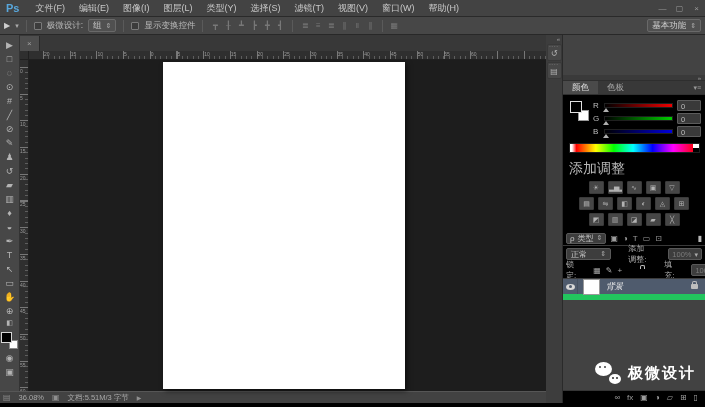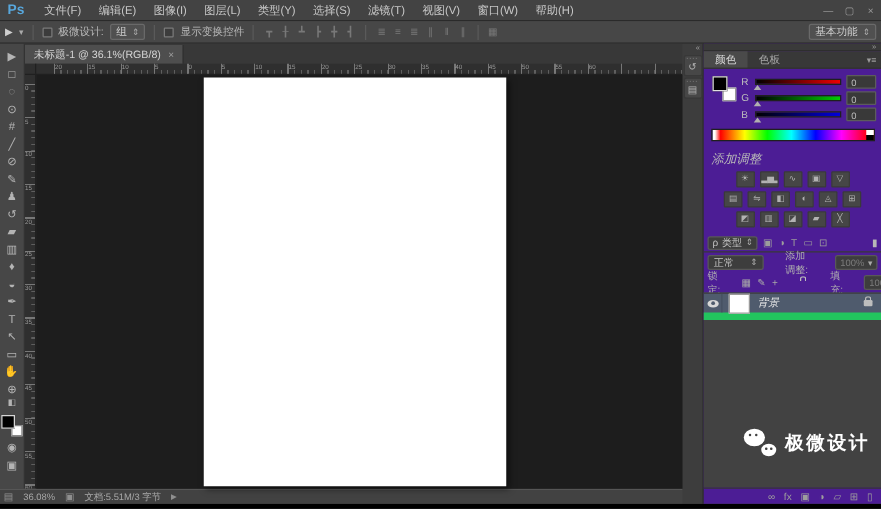--- a/index.html
+++ b/index.html
@@ -77,21 +77,21 @@
   
   .dockstrip { width:17px; flex:none; background:#3d3d3d; border-right:1px solid #2a2a2a;
     display:flex; flex-direction:column; align-items:center; padding-top:1px; }
   .dock-exp { font-size:6px; color:#9a9a9a; height:7px; line-height:7px; align-self:flex-end; padding-right:2px; }
   .dock-btn { width:15px; height:17px; margin-top:1px; background:#474747; border:1px solid #383838;
     border-radius:2px; text-align:center; }
   .dock-btn .grip { display:block; font-size:4px; line-height:3px; color:#6e6e6e; letter-spacing:1px; }
   .dock-btn .dicon { display:block; font-size:8px; line-height:11px; color:#b4b4b4; }
 
   
-  .panels { flex:1; display:flex; flex-direction:column; background:#4c1d95; min-width:0; position:relative; }
+  .panels { flex:1; display:flex; flex-direction:column; background:#000000; min-width:0; position:relative;margin-top:40px; }
   .panels-header { height:6px; flex:none; background:#3a3a3a; border-bottom:1px solid #2e2e2e;
     display:flex; justify-content:flex-end; align-items:center; }
   .collapse-ic { font-size:6px; color:#9a9a9a; padding-right:4px; line-height:6px; }
   .ptabs { height:14px; flex:none; background:#383838; border-bottom:1px solid #303030;
     display:flex; align-items:stretch; font-size:8.5px; color:#ababab; }
   .ptab { padding:0 9px; display:flex; align-items:center; }
   .ptab.active { background:#4a4a4a; color:#dcdcdc; }
   .pmenu { margin-left:auto; align-self:center; font-size:7px; color:#9a9a9a; padding-right:4px; }
 
   .color-body { height:47px; flex:none; display:flex; padding:4px 4px 0 6px; }
@@ -108,21 +108,21 @@
   .track.g { background:linear-gradient(90deg,#000,#0c0); }
   .track.b { background:linear-gradient(90deg,#000,#00d); }
   .vbox { width:24px; height:11px; flex:none; background:#393939; border:1px solid #5c5c5c;
     border-radius:1px; font-size:7.5px; color:#bdbdbd; padding:1px 0 0 3px; }
   .spectrum { height:10px; margin:1px 5px 4px 6px; position:relative; border:1px solid #1f1f1f;
     background:linear-gradient(90deg,#fff 0,#fff 1.5%,#f00 5%,#ff0 20%,#0f0 34%,#0ff 49%,#00f 64%,#f0f 80%,#f00 97%); }
   .spec-end { position:absolute; right:0; top:0; width:6px; height:100%;
     background:linear-gradient(180deg,#fff 50%,#000 50%); }
 
   .adj-body { flex:none; padding:2px 4px; }
-  .adj-label { font-size:10px; color:#b8b8b8; padding:1px 0 3px 2px;font-style:italic; }
+  .adj-label { font-size:14px; color:#b8b8b8; padding:1px 0 3px 2px; }
   .adj-row { display:flex; justify-content:center; gap:4px; margin-bottom:3px; }
   .adj { width:15px; height:13px; background:#464646; border:1px solid #3a3a3a; border-radius:1px;
     color:#b2b2b2; font-size:7px; line-height:12px; text-align:center; overflow:hidden; }
 
   .layers { flex:1; display:flex; flex-direction:column; min-height:0; }
   .filter-row { height:15px; flex:none; display:flex; align-items:center; gap:4px; padding:0 3px;
     border-bottom:1px solid #393939; }
   .kind-dd { height:11px; background:#3d3d3d; border:1px solid #585858; border-radius:2px;
     display:flex; align-items:center; gap:3px; font-size:8px; color:#c0c0c0; padding:0 3px; }
   .f-icons { display:flex; gap:5px; color:#9c9c9c; font-size:8px; }
@@ -145,21 +145,21 @@
   .eye { width:9px; height:6px; background:#d8d8d8; border-radius:50%; position:relative; }
   .eye .pupil { position:absolute; left:3px; top:1.5px; width:3px; height:3px; background:#4f5b6d; border-radius:50%; }
   .layer-thumb { width:17px; height:16px; background:#fff; border:1px solid #9a9a9a; margin:0 6px 0 5px; }
   .layer-name { font-size:8.5px; color:#ececec; font-style:italic; }
   .layer-lock { margin-left:auto; margin-right:7px; }
   .layers-empty { flex:1; background:#424242; }
   .layers-bottom { height:13px; flex:none; border-top:1px solid #353535; display:flex; align-items:center;
     justify-content:flex-end; gap:7px; padding:0 7px; color:#9e9e9e; font-size:8px; }
 
   
-  .watermark { position:absolute; right:9px; bottom:38px; display:flex; align-items:center; gap:7px;font-family:Liberation Mono, monospace; }
+  .watermark { position:absolute; right:9px; bottom:19px; display:flex; align-items:center; gap:7px;font-family:Liberation Mono, monospace; }
   .wc-icon { width:26px; height:22px; position:relative; }
   .wc-big { position:absolute; left:0; top:0; width:17px; height:14px; background:#fff; border-radius:50%; }
   .wc-big i,.wc-small i { position:absolute; width:2px; height:2px; background:#424242; border-radius:50%; top:4px; }
   .wc-big i.e1 { left:4px; } .wc-big i.e2 { left:9px; }
   .wc-small { position:absolute; right:0; bottom:0; width:12px; height:10px; background:#fff; border-radius:50%; }
   .wc-small i { top:3px; width:1.5px; height:1.5px; } .wc-small i.e1 { left:3px; } .wc-small i.e2 { left:7px; }
   .wm-text { color:#fff; font-size:15px; font-weight:bold; letter-spacing:2px; }
 
   .bottom-strip { height:4px; flex:none; background:#000; }
 </style>
@@ -270,21 +270,20 @@
           <div>
 
           <div class="tool">◉</div>
               <div class="tool">▣</div>
             </div>
         </div>
 
         <div class="canvas-col">
           <div class="tabbar">
             <div class="doc-tab">
-              <span>未标题-1 @ 36.1%(RGB/8)</span>
               <span class="tab-close">×</span>
             </div>
           </div>
           <div class="ruler-row">
             <div class="ruler-corner"></div>
             <div class="ruler-h">
               <div class="ruler-h-labels">
 
               <span>20</span>
                   <span>15</span>

